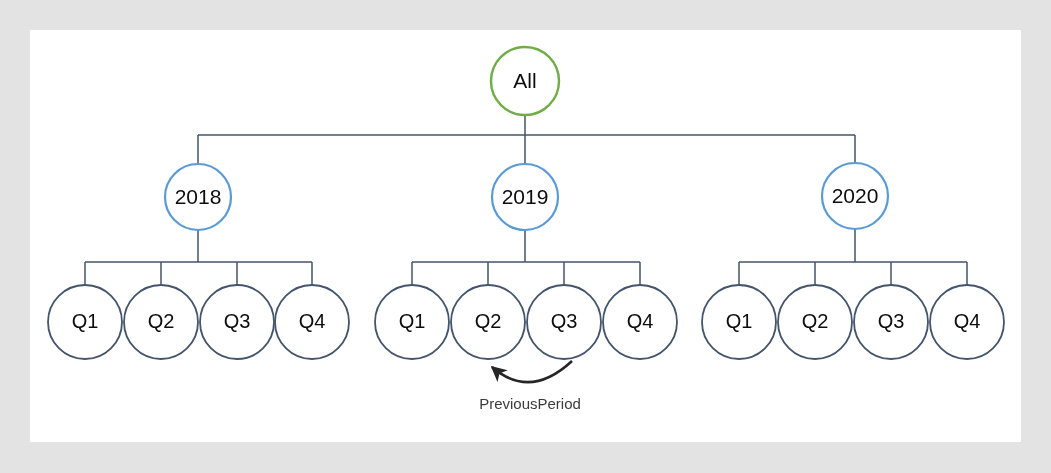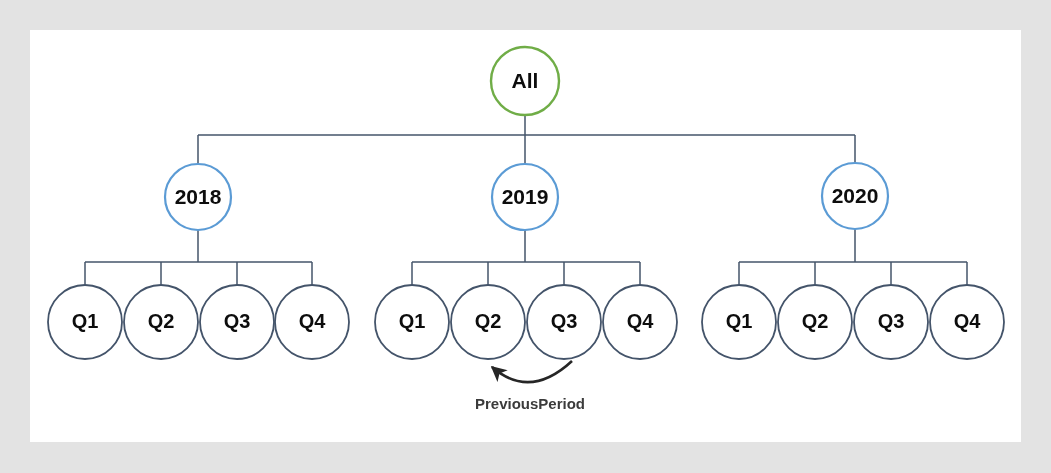--- a/index.html
+++ b/index.html
@@ -10,21 +10,20 @@
     width: 1051px;
     height: 473px;
     background: #e3e3e3;
     font-family: "Liberation Sans", sans-serif;
     overflow: hidden;
   }
   #page {
     position: relative;
     width: 1051px;
     height: 473px;
-    font-weight: bold;
   }
   #canvas {
     position: absolute;
     left: 30px;
     top: 30px;
     width: 991px;
     height: 412px;
     background: #ffffff;
   }
   #diagram {

